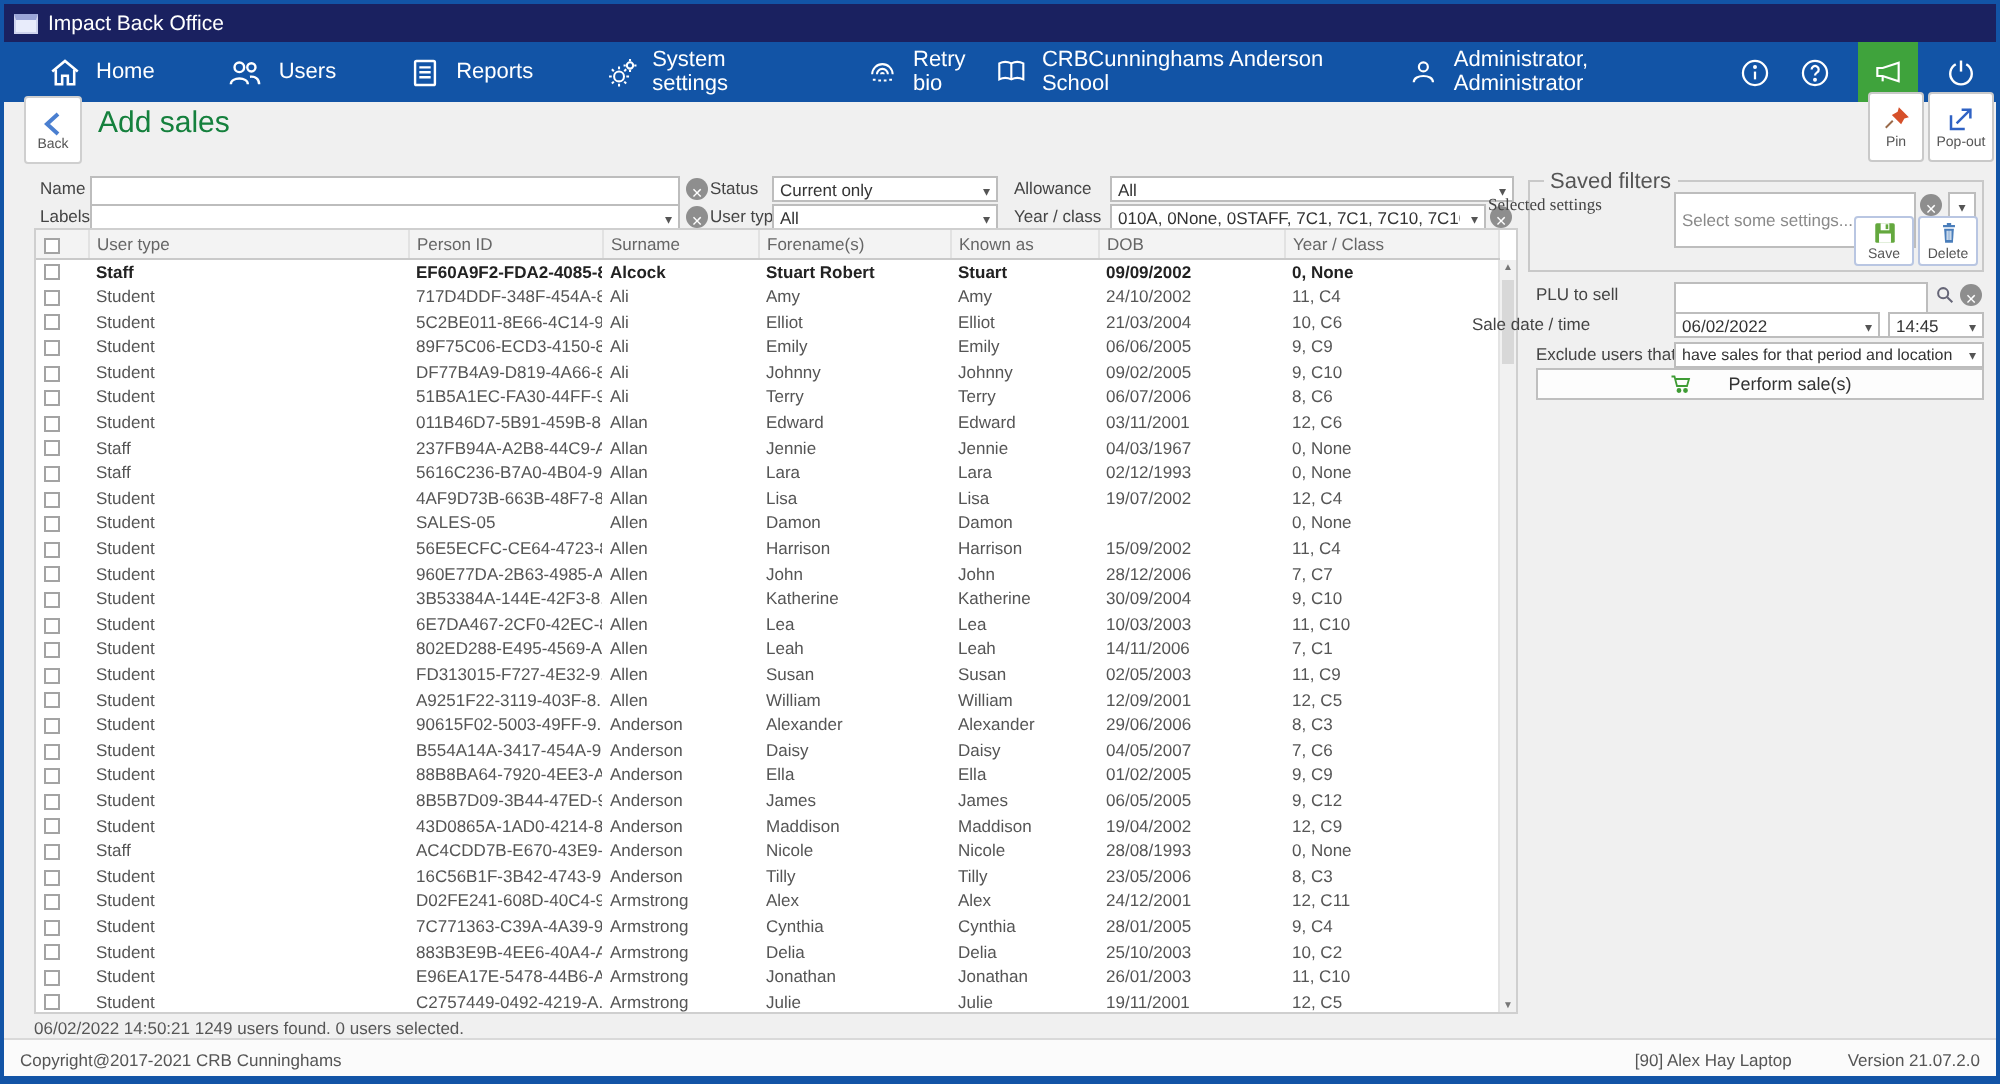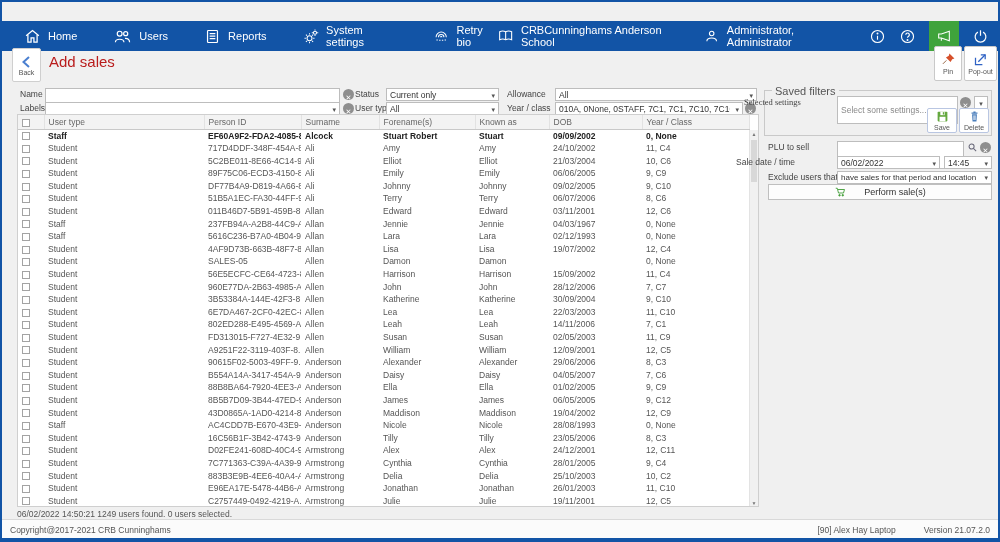--- a/index.html
+++ b/index.html
@@ -23,21 +23,21 @@
   .nav-right { margin-left:auto; display:flex; align-items:center; gap:13px; }
   .nav-ic { display:block; }
   .announce-box { width:31px; height:30px; background:#3fa33c; display:flex;
     align-items:center; justify-content:center; }
   .pwr-pad { padding-right:9px; display:flex; align-items:center; }
   
   .back-btn { position:absolute; left:10px; top:46px; width:29px; height:34px;
     background:#fff; border:1px solid #cfcfcf; border-radius:2px;
     display:flex; flex-direction:column; align-items:center; justify-content:center;
     font-size:7px; color:#555; }
-  .page-title { position:absolute; left:47px; top:51px; font-size:15px; color:#b91c1c; }
+  .page-title { position:absolute; left:47px; top:51px; font-size:15px; color:#15803d; }
   .tool-btn { position:absolute; top:44px; background:#fff; border:1px solid #c9c9c9;
     border-radius:2px; display:flex; flex-direction:column; align-items:center;
     justify-content:center; gap:1px; font-size:7px; color:#555; }
   #pinBtn { left:932px; width:28px; height:35px; }
   #popBtn { left:962px; width:33px; height:35px; }
   
   .lbl { position:absolute; font-size:8.5px; color:#444; line-height:13px; white-space:nowrap; }
   .field { position:absolute; height:13px; background:#fff; border:1px solid #bdbdbd;
     font-size:8.5px; color:#333; display:flex; align-items:center; padding:0 3px;
     overflow:hidden; white-space:nowrap; }
@@ -90,20 +90,24 @@
   .copybar { position:absolute; left:0; right:0; top:517px; height:21px;
     background:#fbfbfb; border-top:1px solid #d9d9d9; display:flex;
     align-items:center; font-size:8.5px; color:#555; padding:0 8px; }
   .copybar .right { margin-left:auto; display:flex; gap:28px; }
 </style>
 </head>
 <body>
 
 <div id="window">
 
+  <div class="titlebar">
+    <span class="winicon"></span>
+    <span>Impact Back Office</span>
+  </div>
 
   <div class="navbar">
     <div class="nav-left">
       <div class="nav-item">
         <svg class="nav-ic" width="17" height="17" viewBox="0 0 24 24" fill="none" stroke="#fff" stroke-width="1.8">
             <path d="M3 11 L12 3.5 L21 11"></path>
             <path d="M5.5 9.5 V20 H10 V14 H14 V20 H18.5 V9.5"></path>
           </svg>
         <span>Home</span>
       </div>
@@ -407,21 +411,21 @@
             <td>30/09/2004</td>
             <td>9, C10</td>
           </tr>
           <tr>
             <td><span class="cb"></span></td>
             <td>Student</td>
             <td>6E7DA467-2CF0-42EC-8..</td>
             <td>Allen</td>
             <td>Lea</td>
             <td>Lea</td>
-            <td>22/03/2003</td>
+            <td>10/03/2003</td>
             <td>11, C10</td>
           </tr>
           <tr>
             <td><span class="cb"></span></td>
             <td>Student</td>
             <td>802ED288-E495-4569-A..</td>
             <td>Allen</td>
             <td>Leah</td>
             <td>Leah</td>
             <td>14/11/2006</td>

